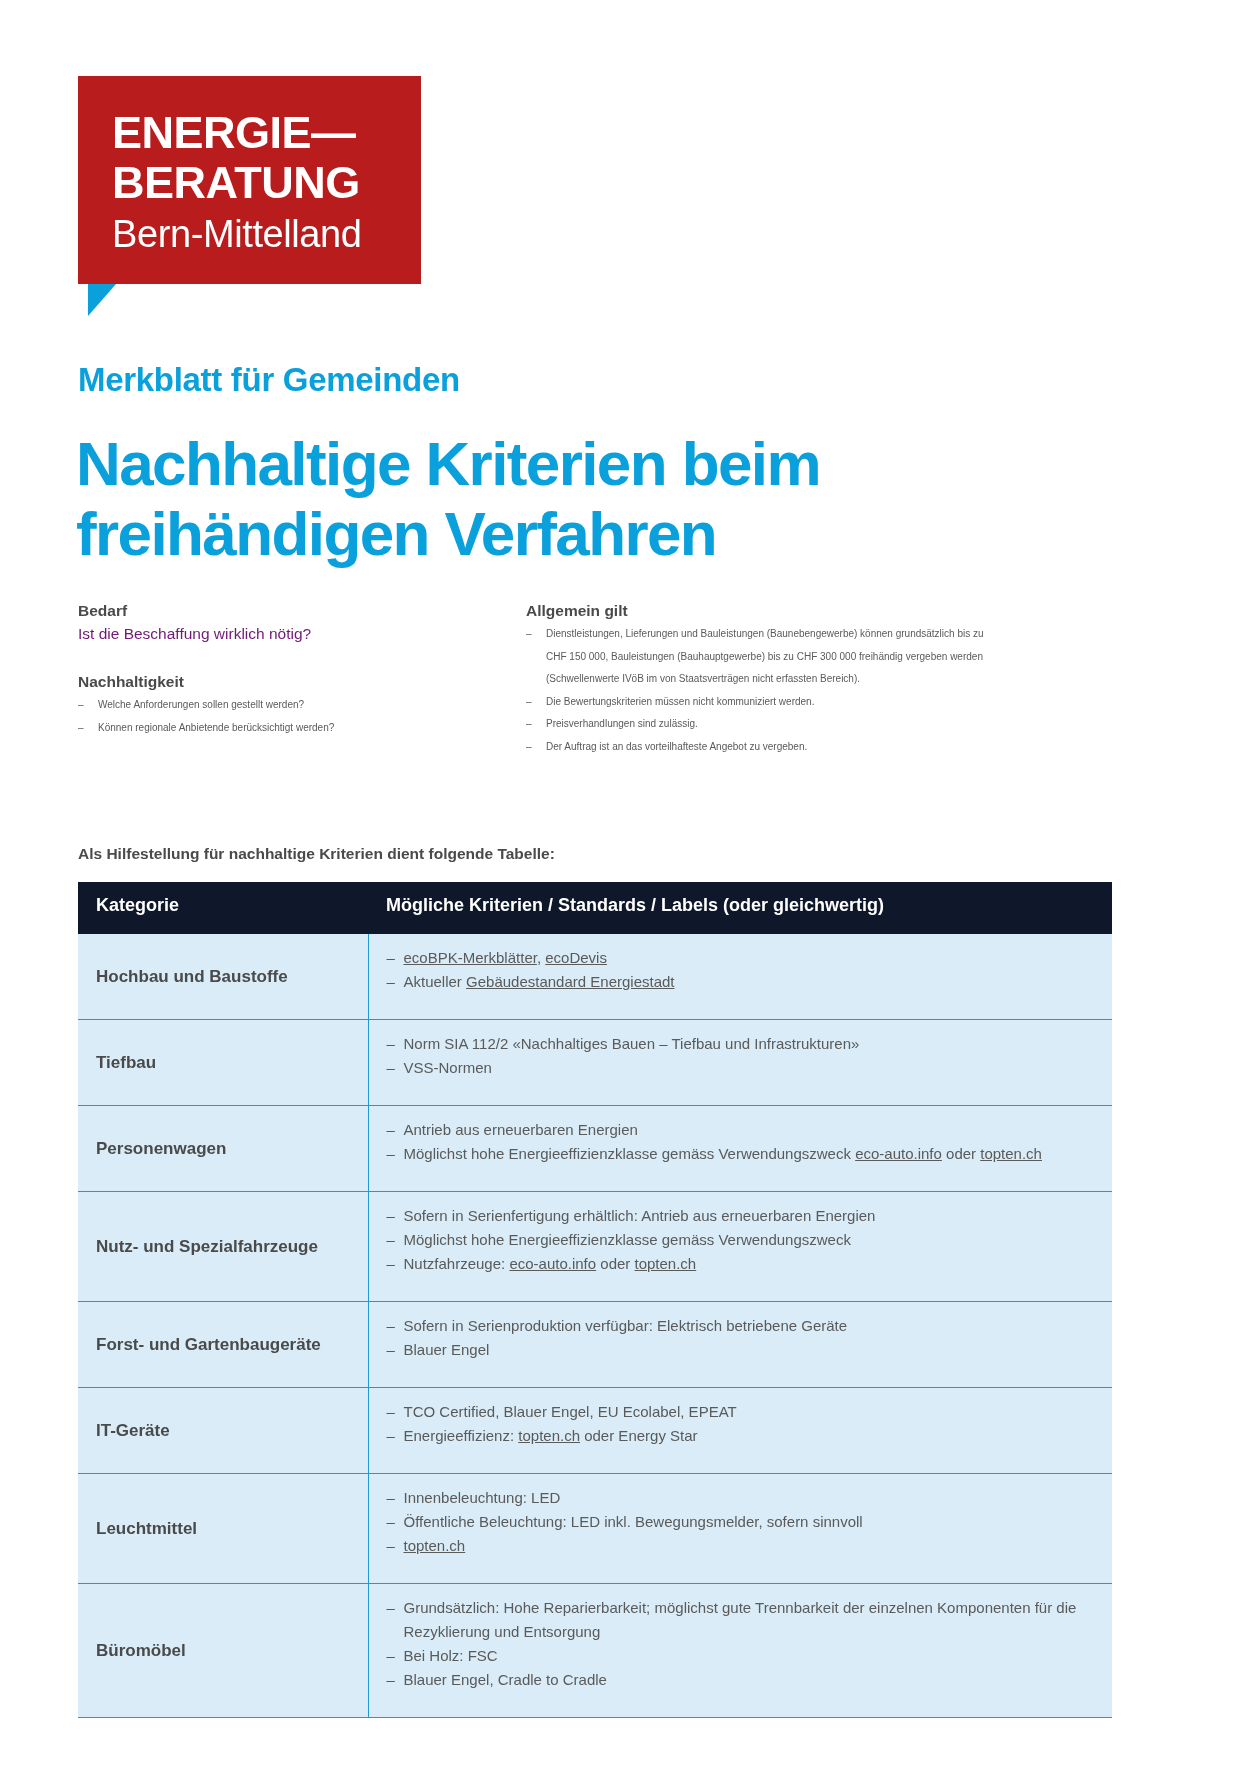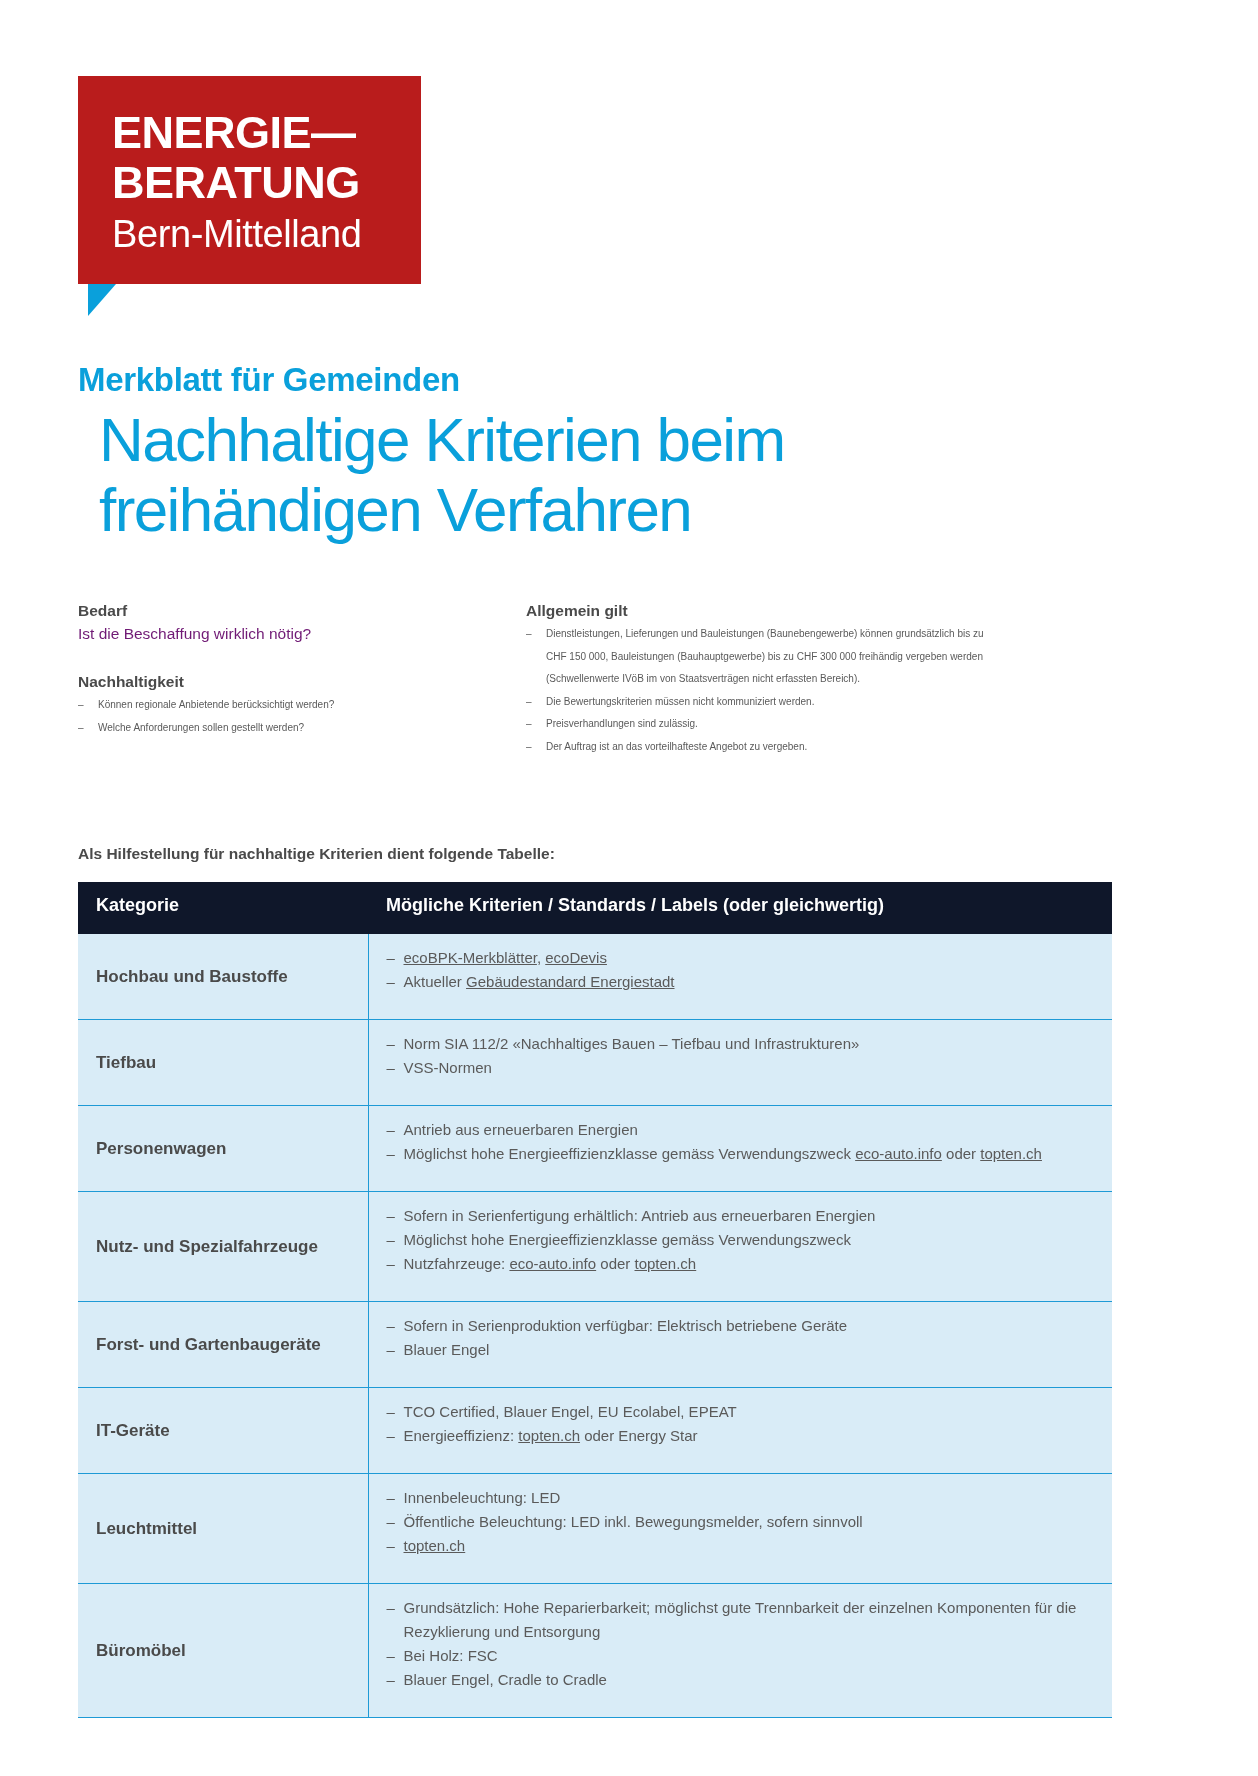--- a/index.html
+++ b/index.html
@@ -67,28 +67,27 @@
     top: 360px;
     color: #0aa0db;
     font-weight: bold;
     font-size: 33px;
     line-height: 40px;
     letter-spacing: -0.3px;
   }
   .headline {
     position: absolute;
     left: 76px;
-    top: 405px;
+    top: 429px;
     color: #0aa0db;
-    font-weight: normal;
+    font-weight: bold;
     font-size: 62px;
     line-height: 70px;
     letter-spacing: -1.6px;
     width: 1000px;
-    margin-left: 23px;
   }
   .headline .l2 { display: block; }
 
   
   .intro {
     position: absolute;
     left: 78px;
     top: 600px;
     width: 1050px;
     display: flex;
@@ -209,22 +208,22 @@
     <div class="col-left">
 
       <div class="block">
         <div class="block-title">Bedarf</div>
         <div class="block-text">Ist die Beschaffung wirklich nötig?</div>
       </div>
 
       <div class="block">
         <div class="block-title">Nachhaltigkeit</div>
         <ul class="dash">
+          <li>Welche Anforderungen sollen gestellt werden?</li>
           <li>Können regionale Anbietende berücksichtigt werden?</li>
-          <li>Welche Anforderungen sollen gestellt werden?</li>
         </ul>
       </div>
 
     </div>
 
     <div class="col-right">
       <div class="block">
         <div class="block-title">Allgemein gilt</div>
         <ul class="dash">
           <li>Dienstleistungen, Lieferungen und Bauleistungen (Baunebengewerbe) können grundsätzlich bis zu CHF 150 000, Bauleistungen (Bauhauptgewerbe) bis zu CHF 300 000 freihändig vergeben werden (Schwellenwerte IVöB im von Staatsverträgen nicht erfassten Bereich).</li>

